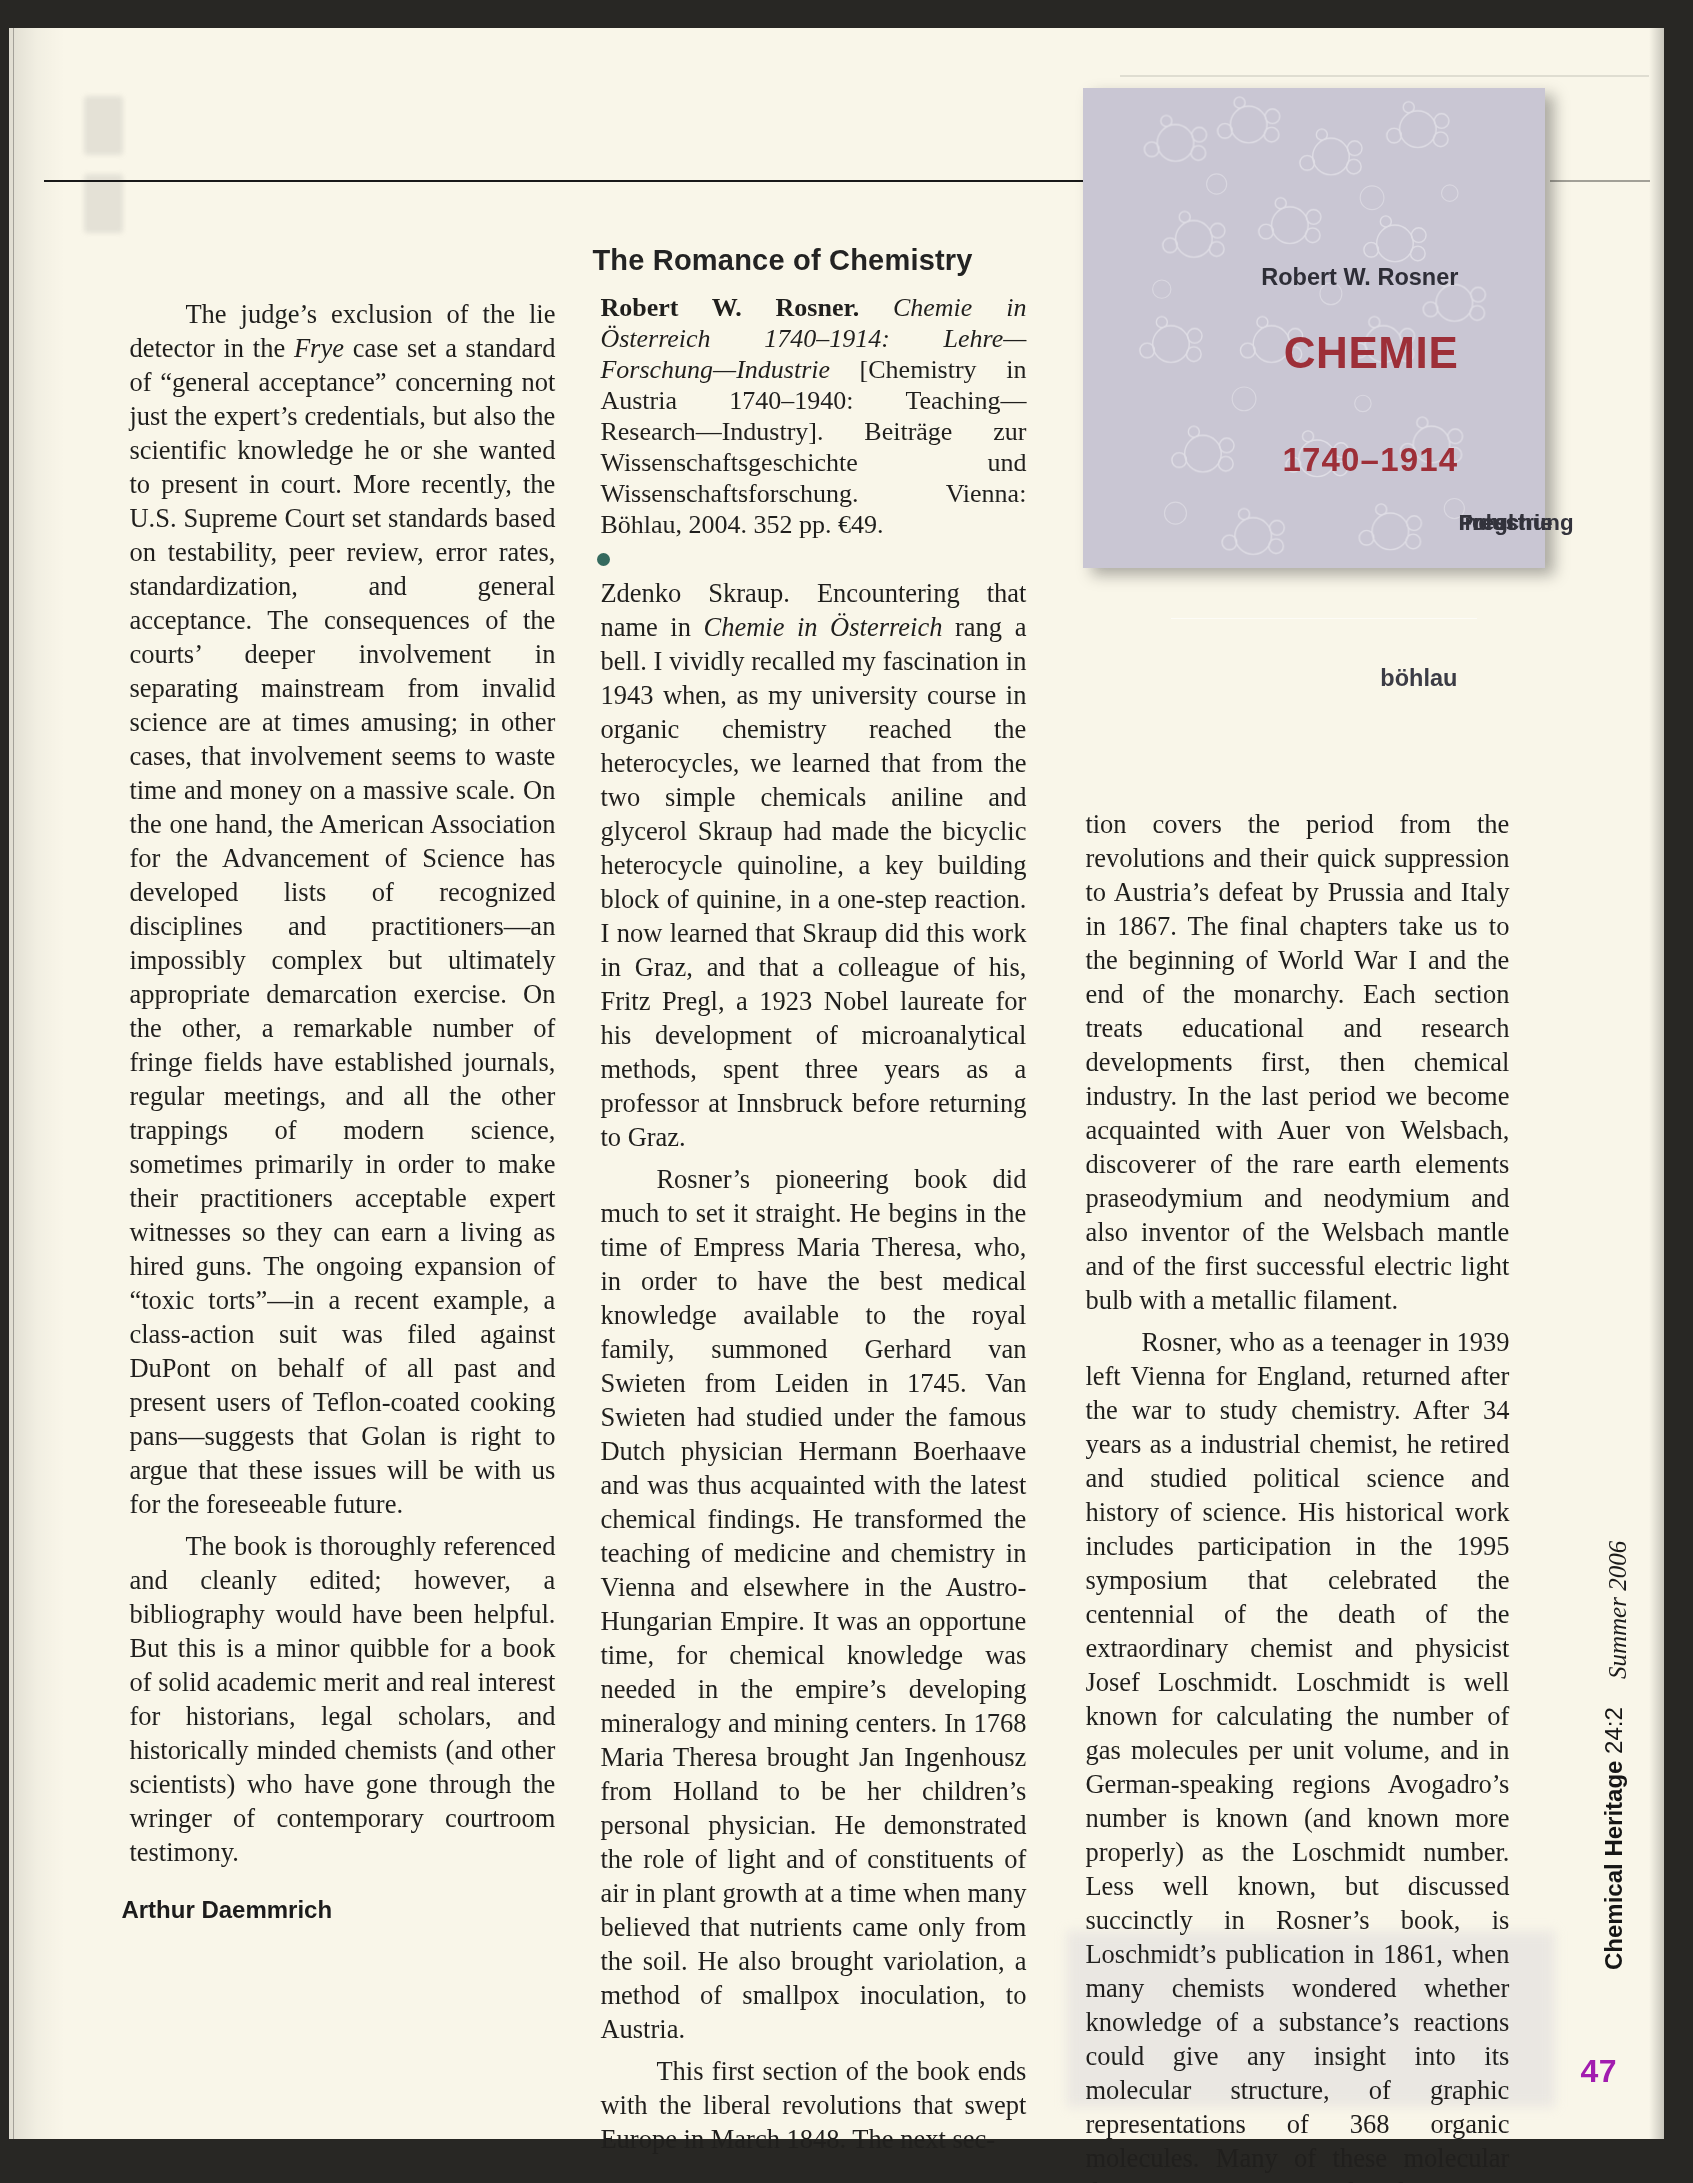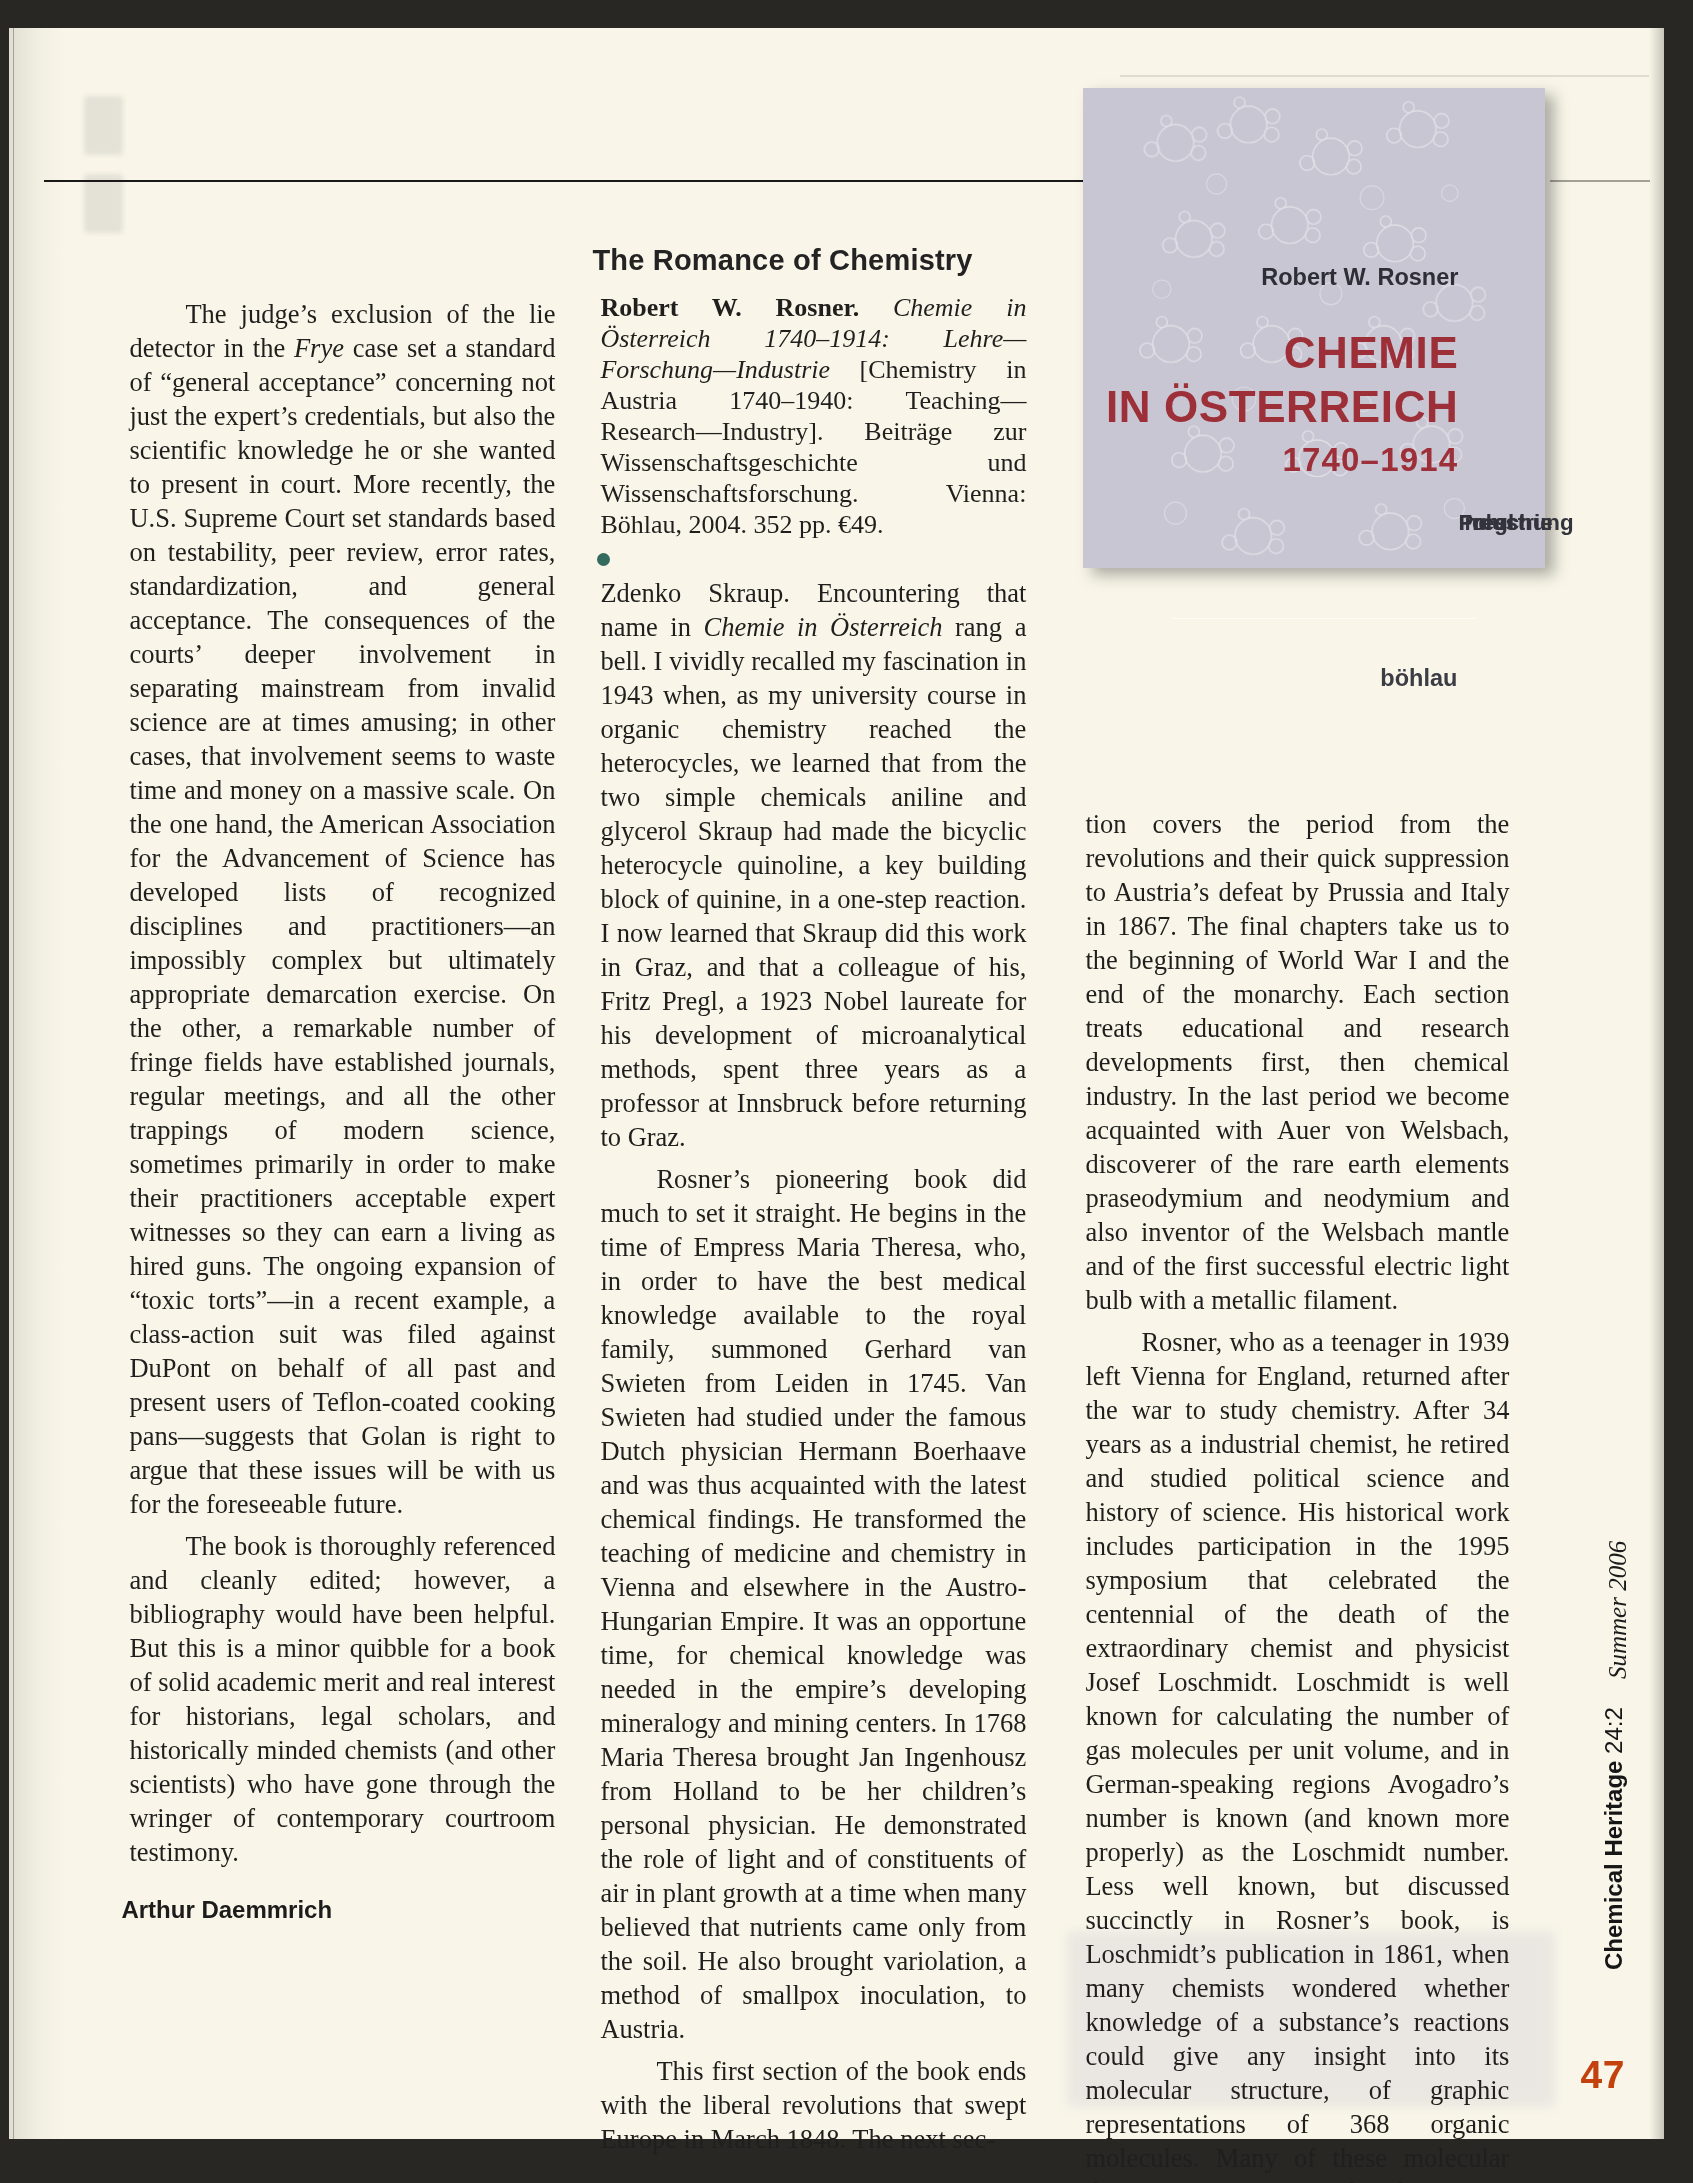--- a/index.html
+++ b/index.html
@@ -56,21 +56,21 @@
   .cover-publisher { right:88px; top:577px; font-size:23.5px; font-weight:bold; color:#3c3c45; }
 
   .sidebar-journal, .sidebar-season { position:absolute; writing-mode:vertical-rl; transform:rotate(180deg); white-space:nowrap; }
   .sidebar-journal { left:1591px; top:1680px; height:262px; width:33px;
       font-family:"Liberation Sans", sans-serif; font-size:24px; color:#161616; }
   .sidebar-journal b { font-weight:bold; }
   .sidebar-journal span { font-weight:normal; }
   .sidebar-season { left:1595px; top:1480px; height:171px; width:31px;
       font-style:italic; font-size:25px; color:#1b1b1b; }
   .page-number { position:absolute; left:1571px; top:2025px; font-family:"Liberation Sans", sans-serif;
-      font-size:39px; font-weight:bold; color:#c2410c; letter-spacing:0.6px; }
+      font-size:32px; font-weight:bold; color:#a21caf; letter-spacing:0.6px; }
 </style>
 </head>
 <body>
 
 <div class="stage">
   <div class="page">
 
     <div class="spine-shadow"></div>
     <div class="spine-line"></div>
     <div class="ghost-tab t1"></div>
@@ -138,21 +138,20 @@
           <circle cx="60" cy="440" r="20"></circle>
           <circle cx="430" cy="450" r="24"></circle>
           <circle cx="240" cy="680" r="26"></circle>
           <circle cx="500" cy="690" r="18"></circle>
           <circle cx="90" cy="930" r="24"></circle>
           <circle cx="700" cy="920" r="22"></circle>
         </g>
       </svg>
       <div class="cover-author">Robert W. Rosner</div>
       <div class="cover-title1">CHEMIE</div>
-      <div class="cover-title2">IN ÖSTERREICH</div>
       <div class="cover-years">1740–1914</div>
       <div class="cover-subs">
         <div>Pregl</div>
         <div>Forschung</div>
         <div>Industrie</div>
       </div>
       <div class="cover-rule"></div>
       <div class="cover-publisher">böhlau</div>
     </div>
 

